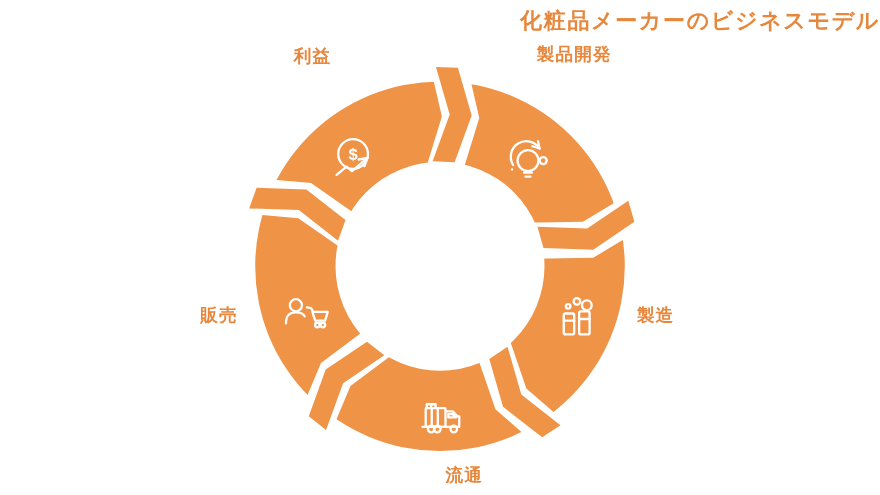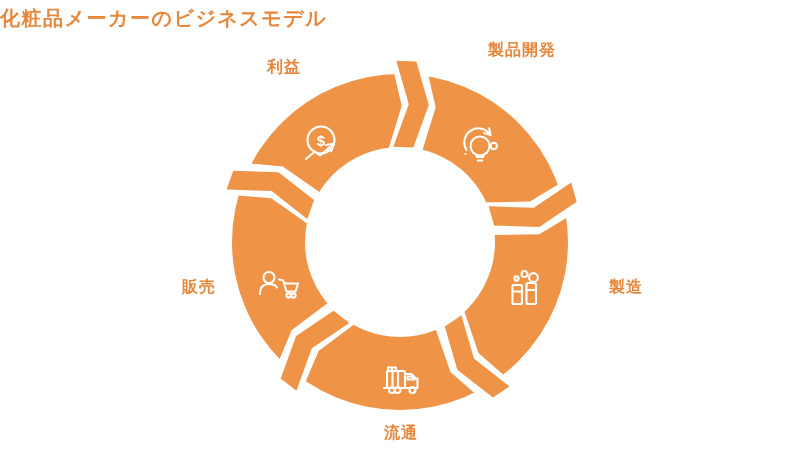--- a/index.html
+++ b/index.html
@@ -2,21 +2,21 @@
 <html style="--text-orange: #E6873C; --bg: #FFFFFF;"><head>
 <meta charset="utf-8">
 <style>
   html,body{margin:0;padding:0;background:#ffffff;}
   .stage{
     position:relative;width:800px;height:450px;background:var(--bg,#ffffff);
     overflow:hidden;font-family:"Liberation Sans",sans-serif;
   }
   .stage svg{position:absolute;left:0;top:0;}
   .title{
-    position:absolute;left:0;right:0;top:5px;text-align:left;
+    position:absolute;left:0;right:0;top:5px;text-align:right;
     font-size:20px;font-weight:700;letter-spacing:1.5px;
     color:var(--text-orange,#E6873C);
   }
   .label{
     position:absolute;transform:translate(-50%,-50%);
     font-size:16px;font-weight:700;letter-spacing:1px;white-space:nowrap;
     color:var(--text-orange,#E6873C);
   }
 </style>
 </head>
@@ -86,17 +86,17 @@
       <g transform="translate(322,146)">
         <circle cx="-1" cy="-6" r="13.5"></circle>
         <text x="-1" y="-0.5" fill="#FFFFFF" stroke="none" font-size="15" font-weight="700" text-anchor="middle">$</text>
         <polyline points="-16,13 -7,5.5 -2,9.5 12,-2.5"></polyline>
         <path d="M4.1,-1 L12,-2.5 L9.3,5.1"></path>
       </g>
     </g>
   </svg>
 
   <div class="label" style="left:522px;top:50px">製品開発</div>
-  <div class="label" style="left:626px;top:287px">製造</div>
-  <div class="label" style="left:401px;top:433px">流通</div>
+  <div class="label" style="left:596px;top:287px">製造</div>
+  <div class="label" style="left:422px;top:433px">流通</div>
   <div class="label" style="left:199px;top:287px">販売</div>
-  <div class="label" style="left:284px;top:67px">利益</div>
+  <div class="label" style="left:284px;top:52px">利益</div>
 </div>
 
 </body></html>

